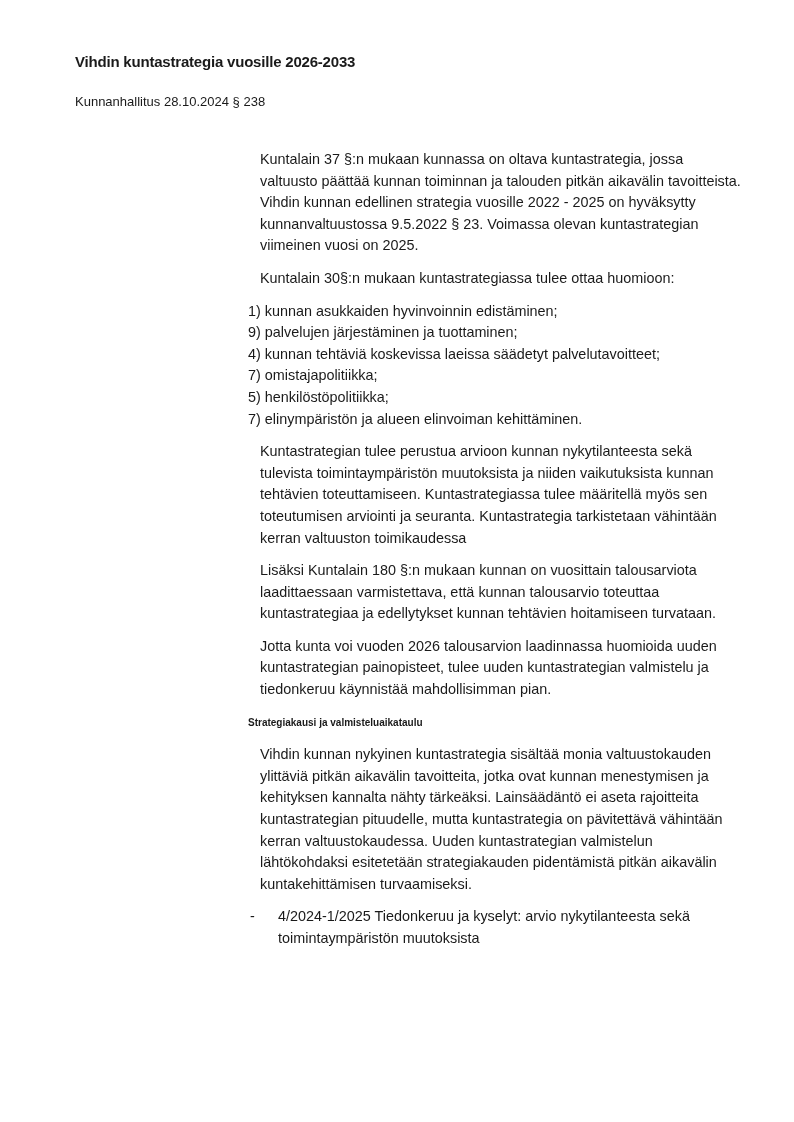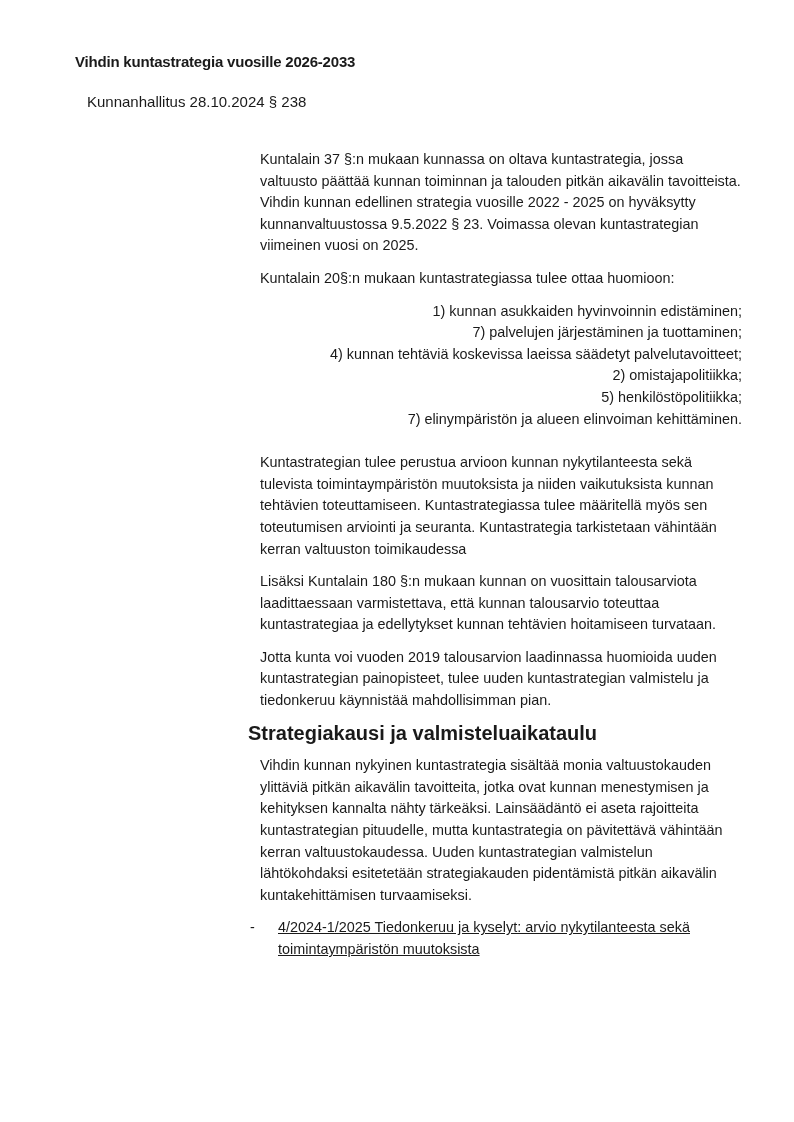--- a/index.html
+++ b/index.html
@@ -25,91 +25,88 @@
     width: 660px;
   }
   .doc-title {
     font-size: 15px;
     line-height: 19px;
     font-weight: bold;
     letter-spacing: -0.2px;
   }
   .doc-meta {
     margin-top: 21px;
-    font-size: 15px;
+    font-size: 13px;
     line-height: 19px;
-    margin-left: 12px;
   }
   .body-block {
     position: absolute;
     left: 248px;
     top: 149px;
     width: 494px;
     font-size: 14.4px;
     line-height: 21.6px;
   }
   .para {
     margin: 0 0 11px 12px;
   }
   .num-list {
-    margin: 0 0 22px 0;
-    text-align: right;
+    margin: 0 0 11px 0;
   }
   .num-list-item {
     margin: 0;
   }
   .section-heading {
-    font-size: 20px;
+    font-size: 10px;
     line-height: 21.6px;
     font-weight: bold;
     margin: 0 0 11px 0;
   }
   .dash-row {
     display: flex;
     margin: 4px 0 0 2px;
   }
   .dash-marker {
     flex: none;
     width: 28px;
   }
   .dash-text {
     flex: 1;
-    text-decoration: underline;
   }
 </style>
 </head>
 <body>
 
 <div class="page">
 
   <div class="header">
     <div class="doc-title">Vihdin kuntastrategia vuosille 2026-2033</div>
     <div class="doc-meta">Kunnanhallitus 28.10.2024 § 238</div>
   </div>
 
   <div class="body-block">
 
     <p class="para">Kuntalain 37 §:n mukaan kunnassa on oltava kuntastrategia, jossa valtuusto päättää kunnan toiminnan ja talouden pitkän aikavälin tavoitteista. Vihdin kunnan edellinen strategia vuosille 2022 - 2025 on hyväksytty kunnanvaltuustossa 9.5.2022 § 23. Voimassa olevan kuntastrategian viimeinen vuosi on 2025.</p>
 
-    <p class="para">Kuntalain 20§:n mukaan kuntastrategiassa tulee ottaa huomioon:</p>
+    <p class="para">Kuntalain 30§:n mukaan kuntastrategiassa tulee ottaa huomioon:</p>
 
     <div class="num-list">
       <div class="num-list-item">1) kunnan asukkaiden hyvinvoinnin edistäminen;</div>
-      <div class="num-list-item">7) palvelujen järjestäminen ja tuottaminen;</div>
+      <div class="num-list-item">9) palvelujen järjestäminen ja tuottaminen;</div>
       <div class="num-list-item">4) kunnan tehtäviä koskevissa laeissa säädetyt palvelutavoitteet;</div>
-      <div class="num-list-item">2) omistajapolitiikka;</div>
+      <div class="num-list-item">7) omistajapolitiikka;</div>
       <div class="num-list-item">5) henkilöstöpolitiikka;</div>
       <div class="num-list-item">7) elinympäristön ja alueen elinvoiman kehittäminen.</div>
     </div>
 
     <p class="para">Kuntastrategian tulee perustua arvioon kunnan nykytilanteesta sekä tulevista toimintaympäristön muutoksista ja niiden vaikutuksista kunnan tehtävien toteuttamiseen. Kuntastrategiassa tulee määritellä myös sen toteutumisen arviointi ja seuranta. Kuntastrategia tarkistetaan vähintään kerran valtuuston toimikaudessa</p>
 
     <p class="para">Lisäksi Kuntalain 180 §:n mukaan kunnan on vuosittain talousarviota laadittaessaan varmistettava, että kunnan talousarvio toteuttaa kuntastrategiaa ja edellytykset kunnan tehtävien hoitamiseen turvataan.</p>
 
-    <p class="para">Jotta kunta voi vuoden 2019 talousarvion laadinnassa huomioida uuden kuntastrategian painopisteet, tulee uuden kuntastrategian valmistelu ja tiedonkeruu  käynnistää mahdollisimman pian.</p>
+    <p class="para">Jotta kunta voi vuoden 2026 talousarvion laadinnassa huomioida uuden kuntastrategian painopisteet, tulee uuden kuntastrategian valmistelu ja tiedonkeruu  käynnistää mahdollisimman pian.</p>
 
     <h2 class="section-heading">Strategiakausi ja valmisteluaikataulu</h2>
 
     <p class="para">Vihdin kunnan nykyinen kuntastrategia sisältää monia valtuustokauden ylittäviä pitkän aikavälin tavoitteita, jotka ovat kunnan menestymisen ja kehityksen kannalta nähty tärkeäksi.  Lainsäädäntö ei aseta rajoitteita kuntastrategian pituudelle, mutta kuntastrategia on pävitettävä vähintään kerran valtuustokaudessa. Uuden kuntastrategian valmistelun lähtökohdaksi esitetetään strategiakauden pidentämistä pitkän aikavälin kuntakehittämisen turvaamiseksi.</p>
 
 
     <div class="dash-row">
       <span class="dash-marker">-</span>
       <span class="dash-text">4/2024-1/2025 Tiedonkeruu ja kyselyt: arvio nykytilanteesta sekä toimintaympäristön muutoksista</span>
     </div>

